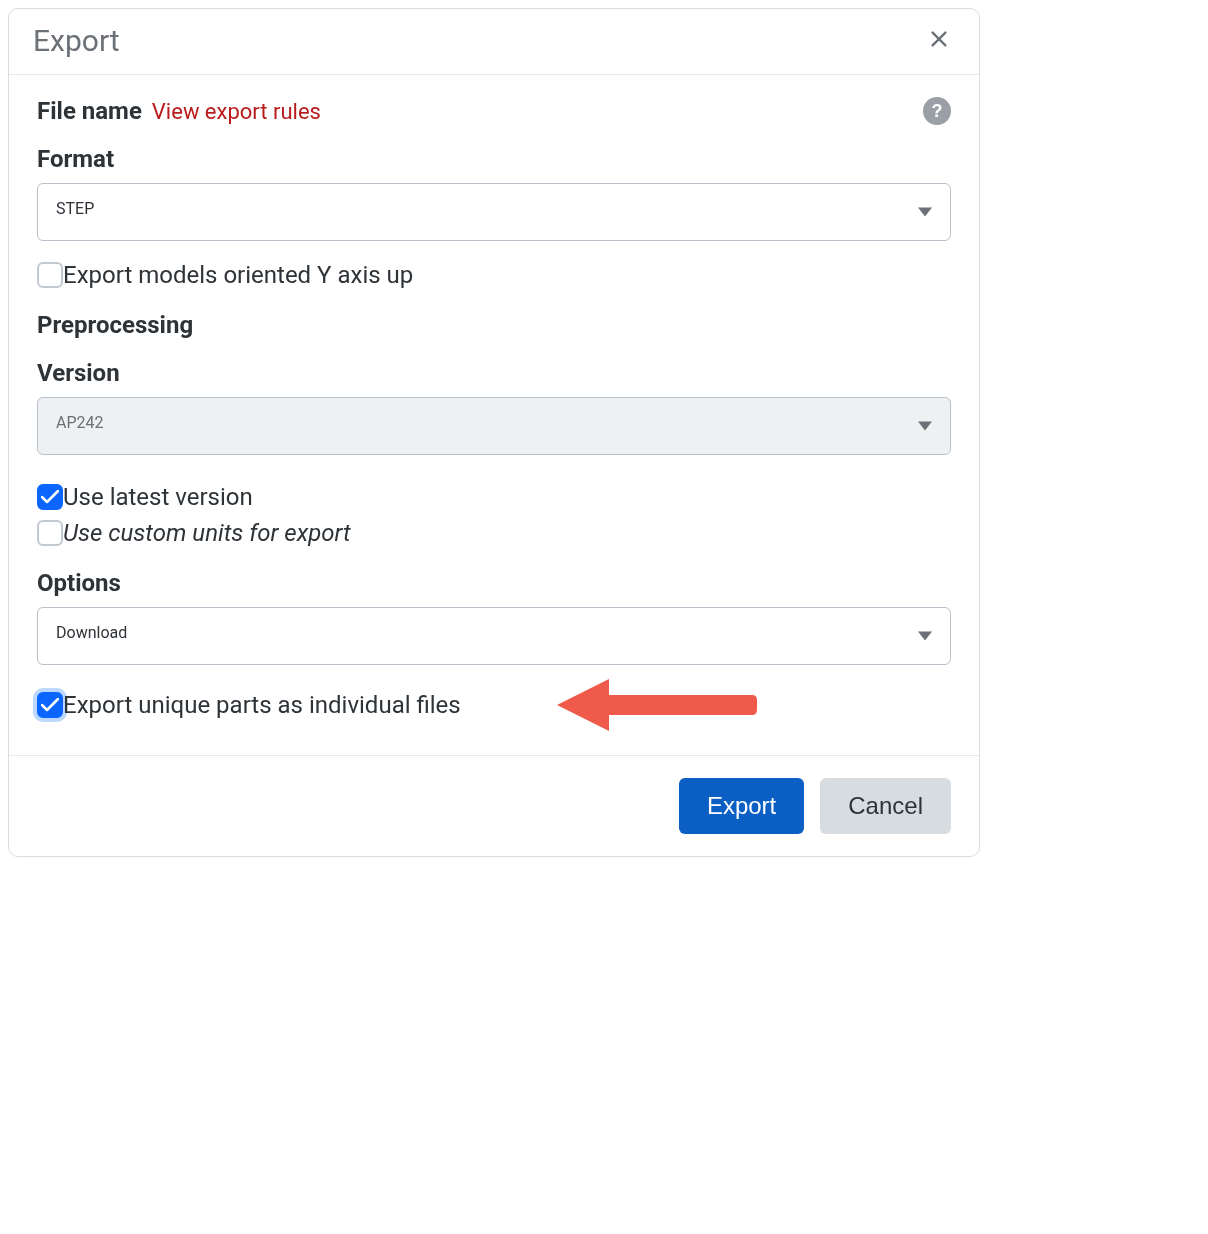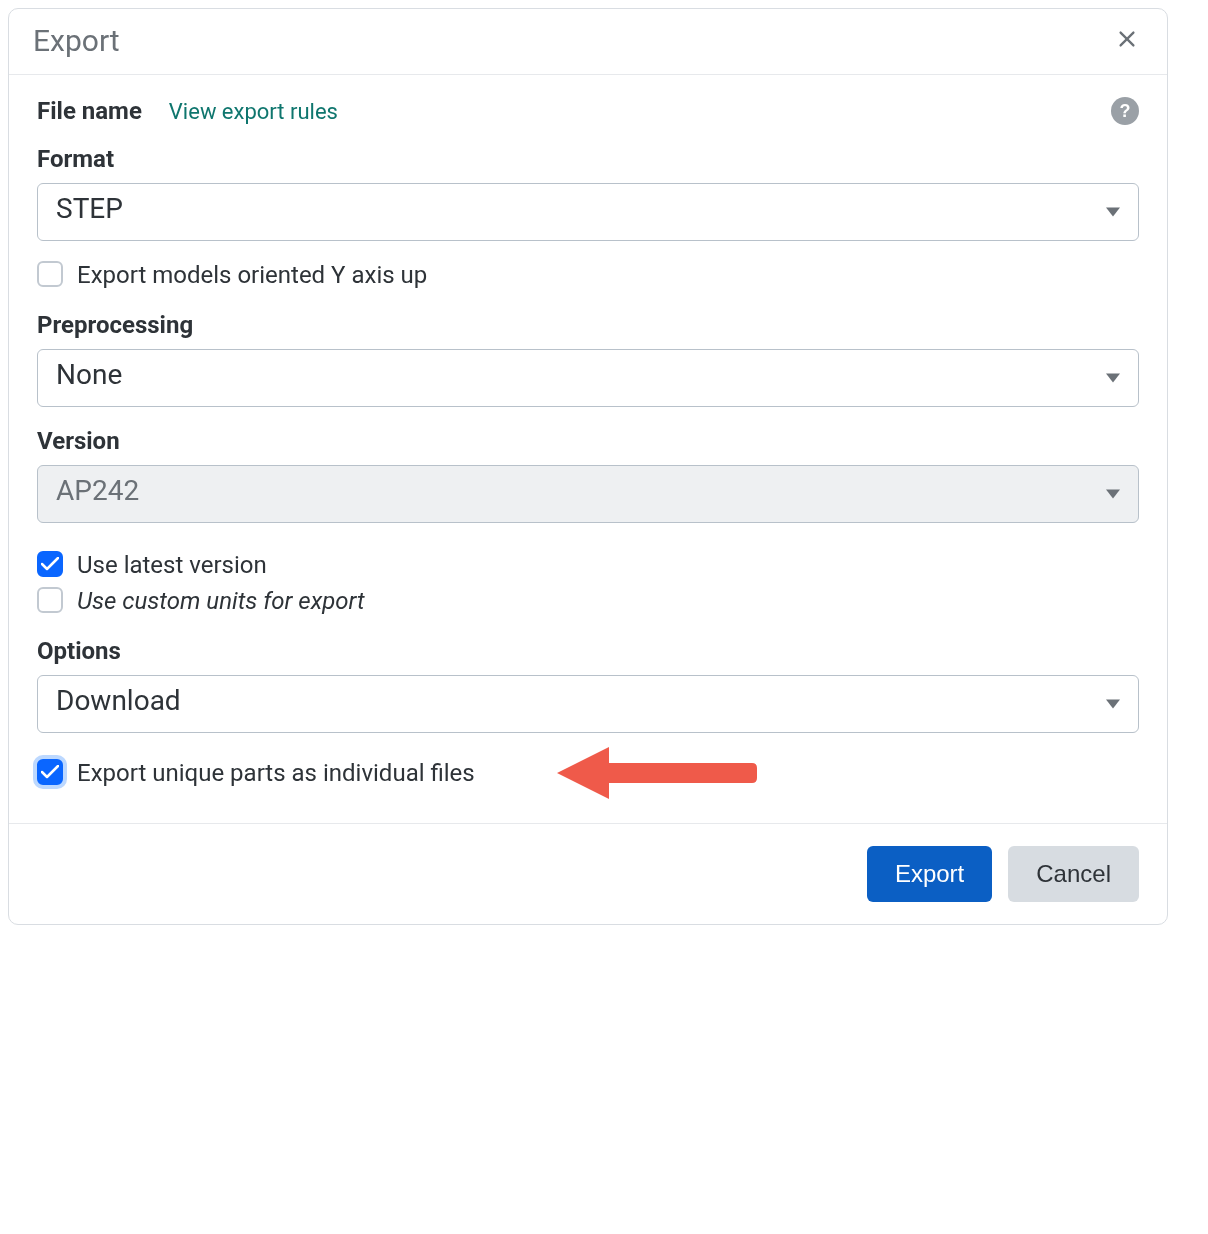--- a/index.html
+++ b/index.html
@@ -4,21 +4,21 @@
 <style>
   * { box-sizing: border-box; }
   body {
     margin: 0;
     padding: 8px;
     font-family: -apple-system, BlinkMacSystemFont, "Segoe UI", Roboto, Helvetica, Arial, sans-serif;
     background: #fff;
     color: #2e3338;
   }
   .dialog {
-    width: 1160px;
+    width: 972px;
     border: 1px solid #d9dde2;
     border-radius: 10px;
     background: #fff;
     overflow: hidden;
   }
   .dialog-header {
     display: flex;
     align-items: center;
     justify-content: space-between;
     padding: 14px 24px 16px 24px;
@@ -53,23 +53,22 @@
   }
   .label-text {
     font-size: 24px;
     font-weight: 700;
     color: #2e3338;
     text-align: right;
   }
   .link-text {
     font-size: 22px;
     font-weight: 400;
-    color: #0f766e;
-    cursor: pointer;
-    margin-left: 17px;
+    color: #b91c1c;
+    cursor: pointer;
   }
   .help-icon {
     margin-left: auto;
     width: 28px; height: 28px;
     border-radius: 50%;
     background: #9aa0a6;
     color: #fff;
     font-weight: 700;
     font-size: 18px;
     display: flex; align-items: center; justify-content: center;
@@ -87,21 +86,21 @@
     color: #2e3338;
     background: #fff;
   }
 
   .select {
     width: 100%;
     height: 58px;
     border: 1px solid #b8c1ca;
     border-radius: 6px;
     padding: 0 50px 8px 18px;
-    font-size: 28px;
+    font-size: 16px;
     color: #2e3338;
     background: #fff;
     display: flex;
     align-items: center;
     position: relative;
     cursor: pointer;
   }
   .select.disabled {
     background: #eef0f2;
     color: #6b7177;
@@ -113,21 +112,21 @@
     top: 50%;
     transform: translateY(-50%);
     width: 0; height: 0;
     border-left: 7px solid transparent;
     border-right: 7px solid transparent;
     border-top: 9px solid #6b7177;
   }
 
   .checkbox-row {
     display: flex;
-    gap: 14px;
+    align-items: center;
     margin-top: 8px;
     margin-bottom: 8px;
   }
   .cb {
     width: 26px; height: 26px;
     border: 2px solid #c2c9d1;
     border-radius: 6px;
     background: #fff;
     display: flex; align-items: center; justify-content: center;
     cursor: pointer;
@@ -229,24 +228,20 @@
       <div class="cb">
         
       </div>
       <span class="cb-label">Export models oriented Y axis up</span>
     </div>
 
     <div class="field">
       <div class="label-row">
         <span class="label-text">Preprocessing</span>
       </div>
-      <div class="select">
-        <span>None</span>
-        <span class="caret"></span>
-      </div>
     </div>
 
     <div class="field">
       <div class="label-row">
         <span class="label-text">Version</span>
       </div>
       <div class="select disabled">
         <span>AP242</span>
         <span class="caret"></span>
       </div>

